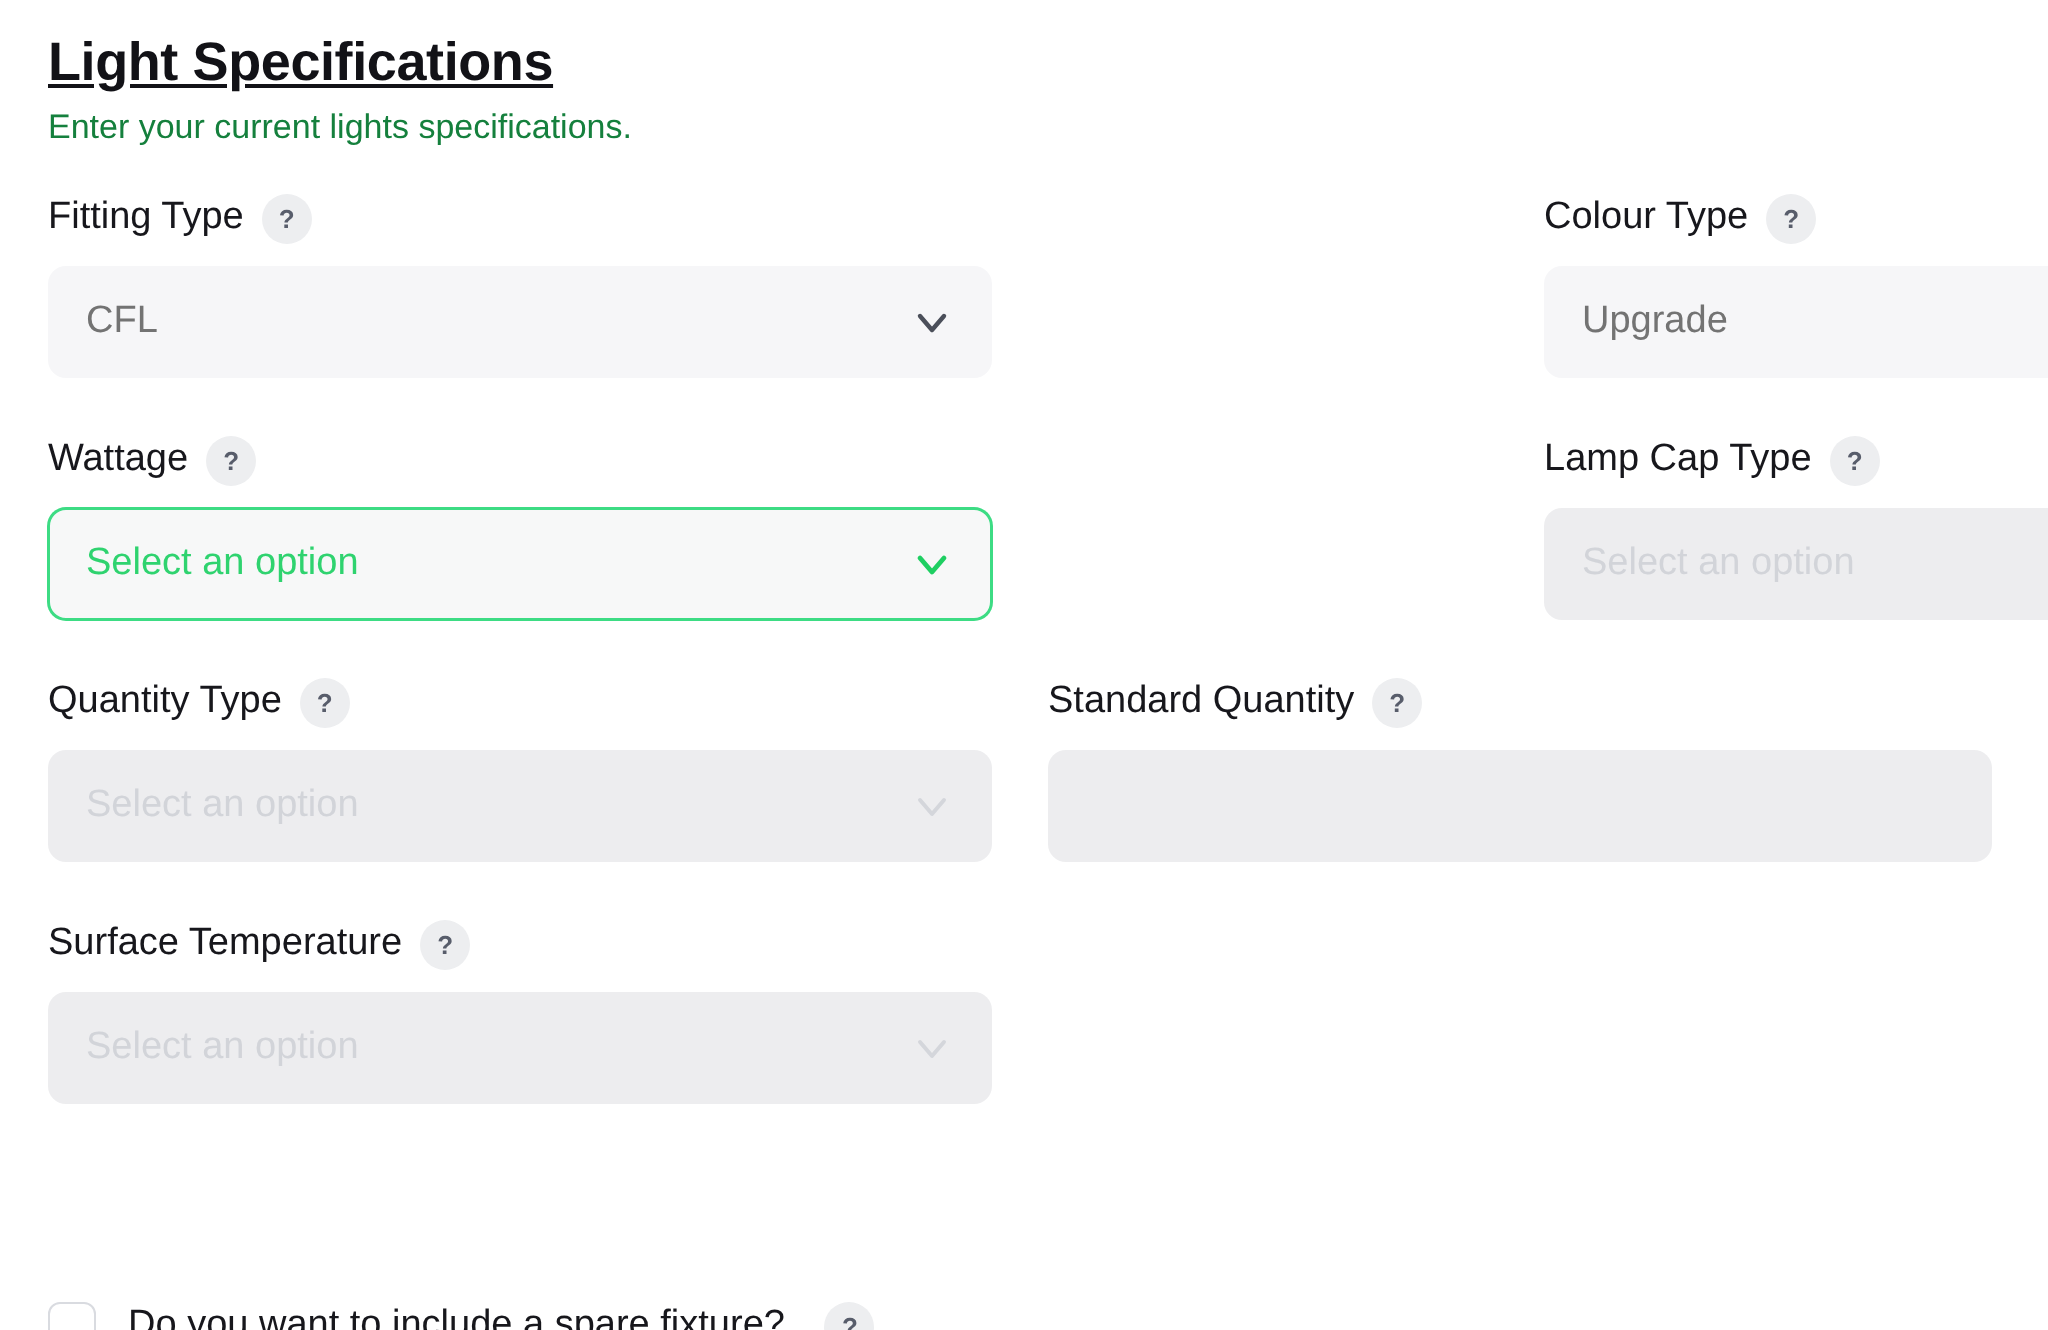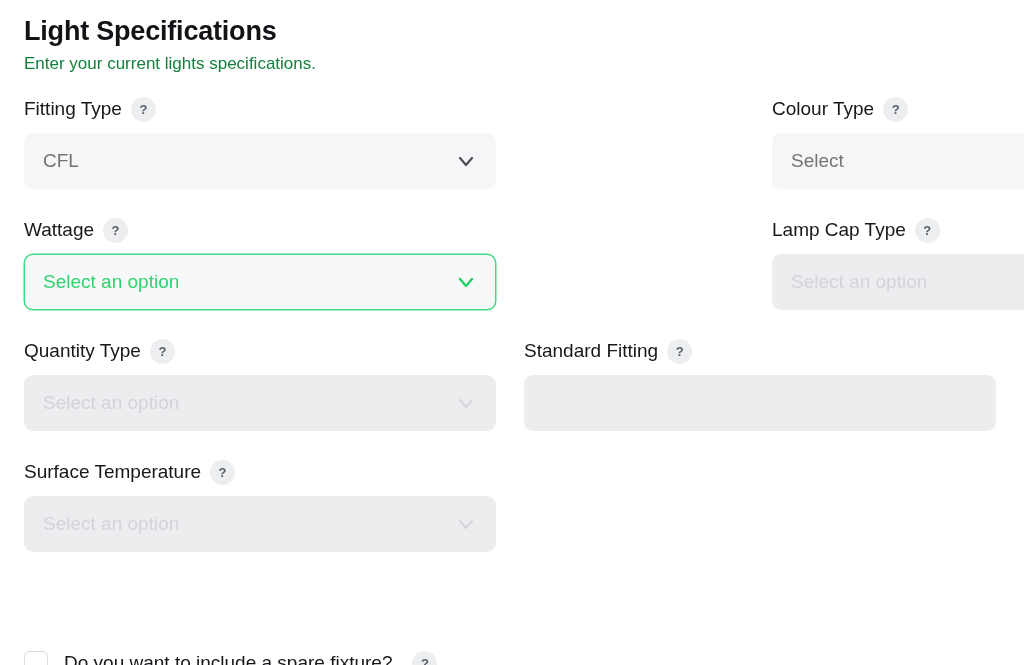--- a/index.html
+++ b/index.html
@@ -26,20 +26,21 @@
     padding: 14px 0 0 24px;
   }
 
   
   .section-title {
     font-size: 27px;
     font-weight: bold;
     letter-spacing: -0.2px;
     color: #121217;
     line-height: 34px;
+    text-decoration: underline;
   }
   .section-subtitle {
     font-size: 17px;
     font-weight: normal;
     color: #15803d;
     line-height: 24px;
     margin-top: 4px;
   }
 
   
@@ -200,21 +201,21 @@
 
     <div class="cell col-b"></div>
 
     <div class="cell col-c">
       <div class="field">
         <div class="field-label-row">
           <span class="field-label">Colour Type</span>
           <span class="help-badge">?</span>
         </div>
         <div class="control">
-          <span class="value">Select</span>
+          <span class="value">Upgrade</span>
 
         </div>
       </div>
     </div>
 
     <div class="cell col-a">
       <div class="field">
         <div class="field-label-row">
           <span class="field-label">Wattage</span>
           <span class="help-badge">?</span>
@@ -258,21 +259,21 @@
                 <polyline points="6 9 12 16 18 9"></polyline>
               </svg>
           </span>
         </div>
       </div>
     </div>
 
     <div class="cell wide-b" style="grid-column: 2 / span 2;">
       <div class="field">
         <div class="field-label-row">
-          <span class="field-label">Standard Fitting</span>
+          <span class="field-label">Standard Quantity</span>
           <span class="help-badge">?</span>
         </div>
         <div class="control is-input is-disabled" style="width:472px">
           <span class="value"></span>
         </div>
       </div>
     </div>
 
     <div class="cell col-a">
       <div class="field">

